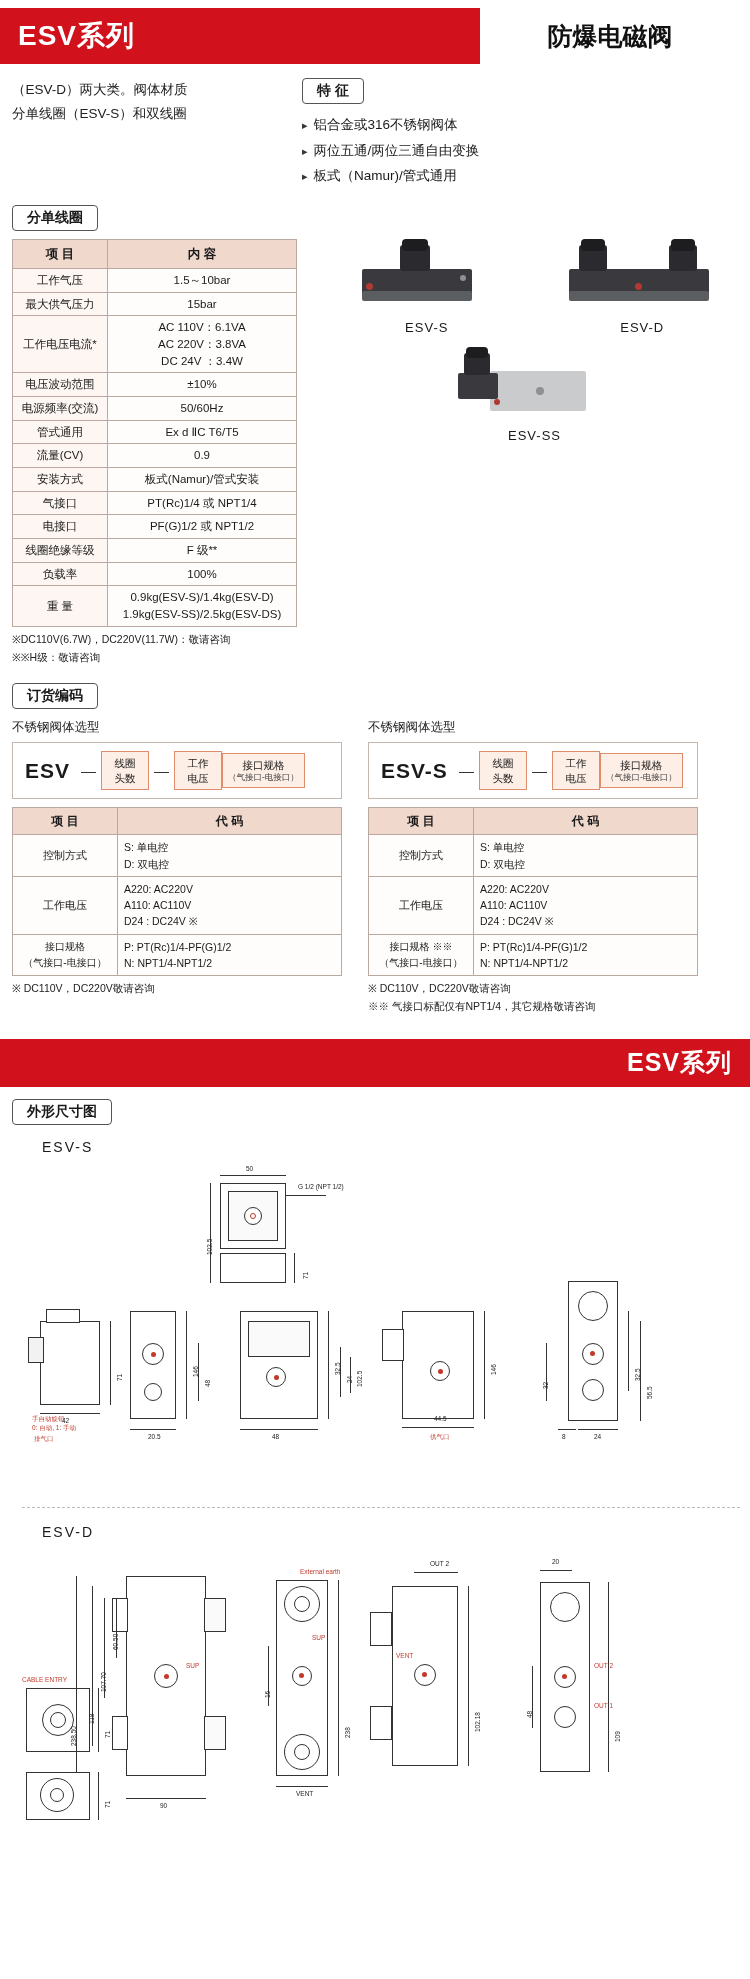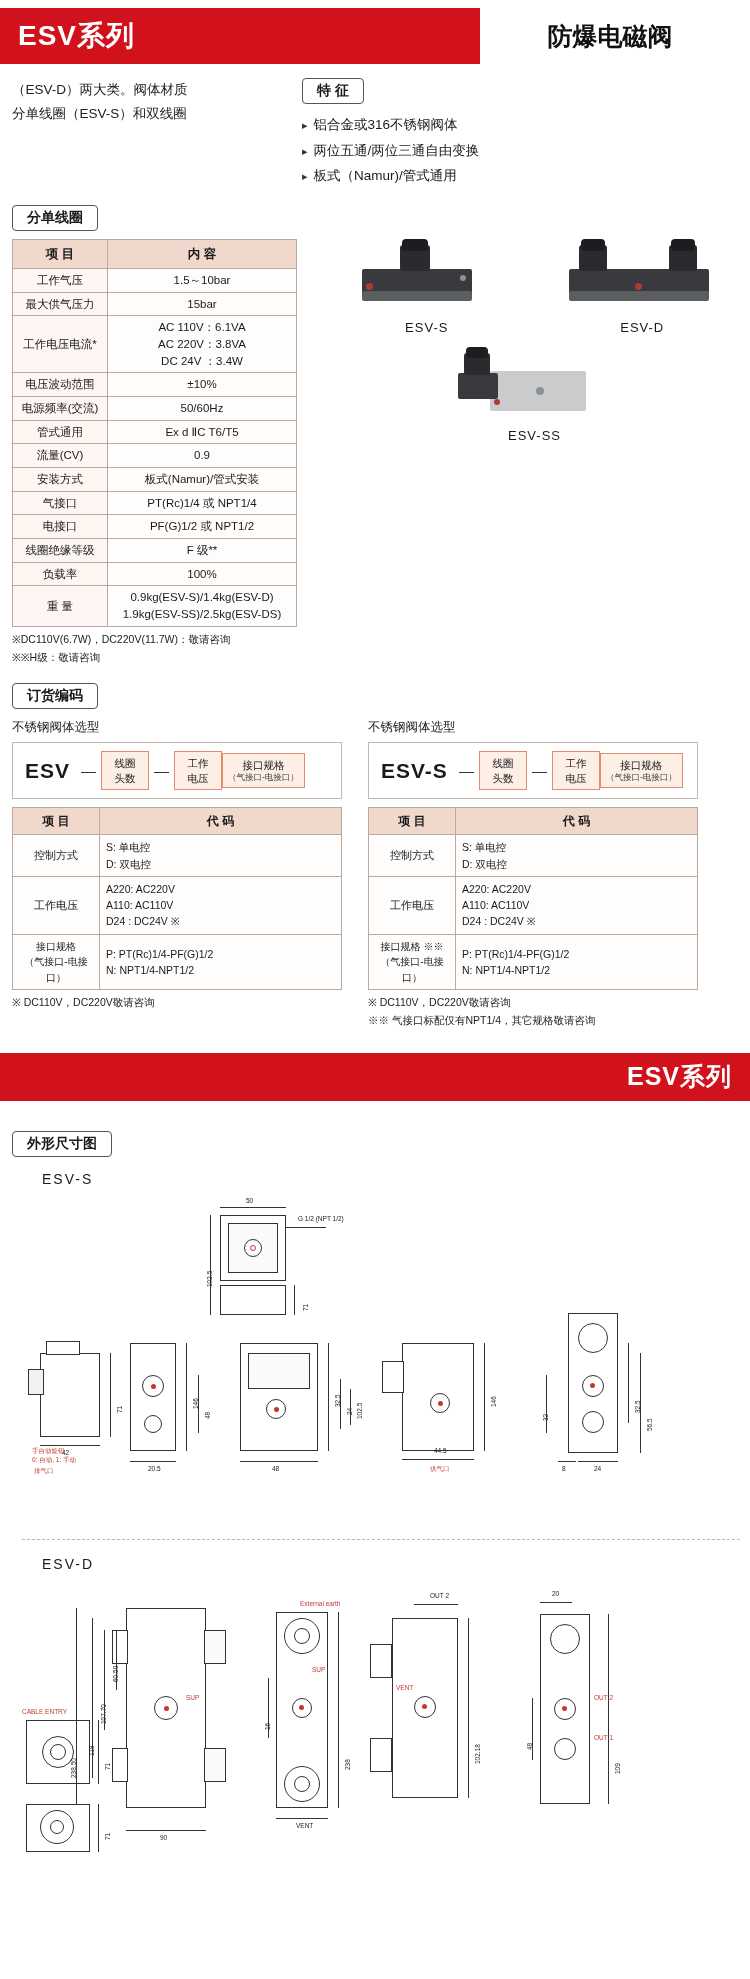--- a/index.html
+++ b/index.html
@@ -74,32 +74,32 @@
   .codebox .big { font-size:21px; font-weight:bold; letter-spacing:1px; padding:0 6px; }
   .codebox .dash { padding:0 5px; color:#333; font-size:15px; }
   .chip {
     border:1px solid #e08d6d; background:#fdeee6; font-size:10.5px;
     padding:4px 5px; text-align:center; line-height:1.35; min-width:48px;
   }
   .chip .sub { font-size:8.5px; display:block; color:#444; }
   .codetable { border-collapse:collapse; width:100%; font-size:11px; margin-top:8px; }
   .codetable th, .codetable td { border:1px solid #b9a9a0; padding:4px 6px; line-height:1.55; }
   .codetable thead th { background:#f0d8cd; text-align:center; font-size:12px; font-weight:bold; }
-  .codetable td.k { width:87px; text-align:center; background:#fffdfc; }
+  .codetable td.k { width:105px; text-align:center; background:#fffdfc; }
   .codetable td.v { background:#fffdfc; font-size:10.5px; }
 
   
   .topbar2 { display:flex; align-items:stretch; height:48px; margin-top:24px; }
   .topbar2 .left { flex:0 0 300px; display:flex; align-items:center; padding-left:12px;
     font-size:25px; font-weight:bold; color:#111; }
   .topbar2 .red { flex:1; background:#d1111b; color:#fff; display:flex; align-items:center;
     justify-content:flex-end; padding-right:18px; font-size:25px; font-weight:bold; letter-spacing:1px; }
 
   
-  .dimsec { padding-left:12px; margin-top:30px; }
+  .dimsec { padding-left:12px; margin-top:12px; }
   .modeltag { font-size:14px; letter-spacing:2px; margin:14px 0 6px 30px; }
   .drawarea { position:relative; width:726px; background:#fff; }
   .dl { position:absolute; background:#333; }
   .dimtxt { position:absolute; font-size:6.5px; color:#222; font-family:"Liberation Sans", sans-serif; white-space:nowrap; }
   .dimtxt.rot { transform:rotate(-90deg); transform-origin:left top; }
   .dimtxt.red { color:#c0392b; }
   .box { position:absolute; border:1px solid #333; background:#fff; }
   .box.fill { background:#f2f2f2; }
   .circ { position:absolute; border:1px solid #333; border-radius:50%; background:#fff; }
   .circ.red { border-color:#c0392b; }

